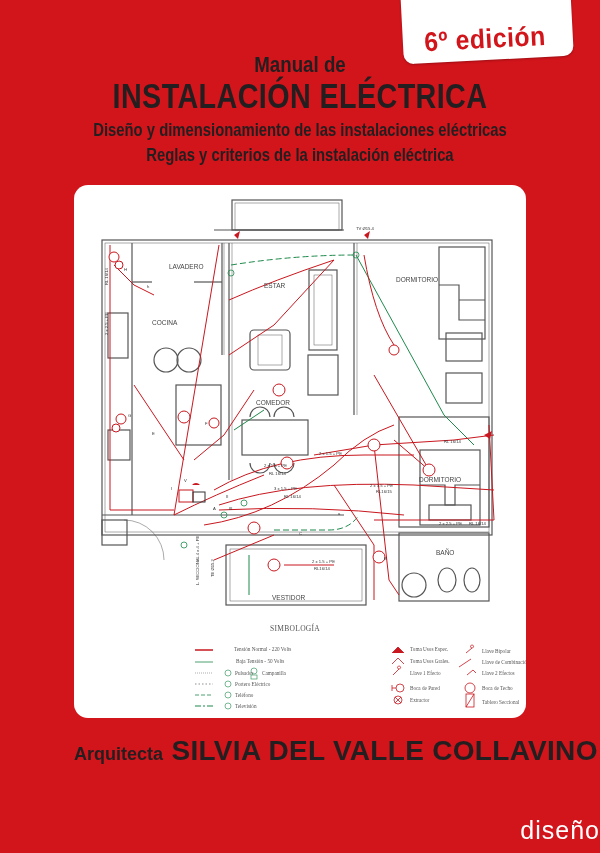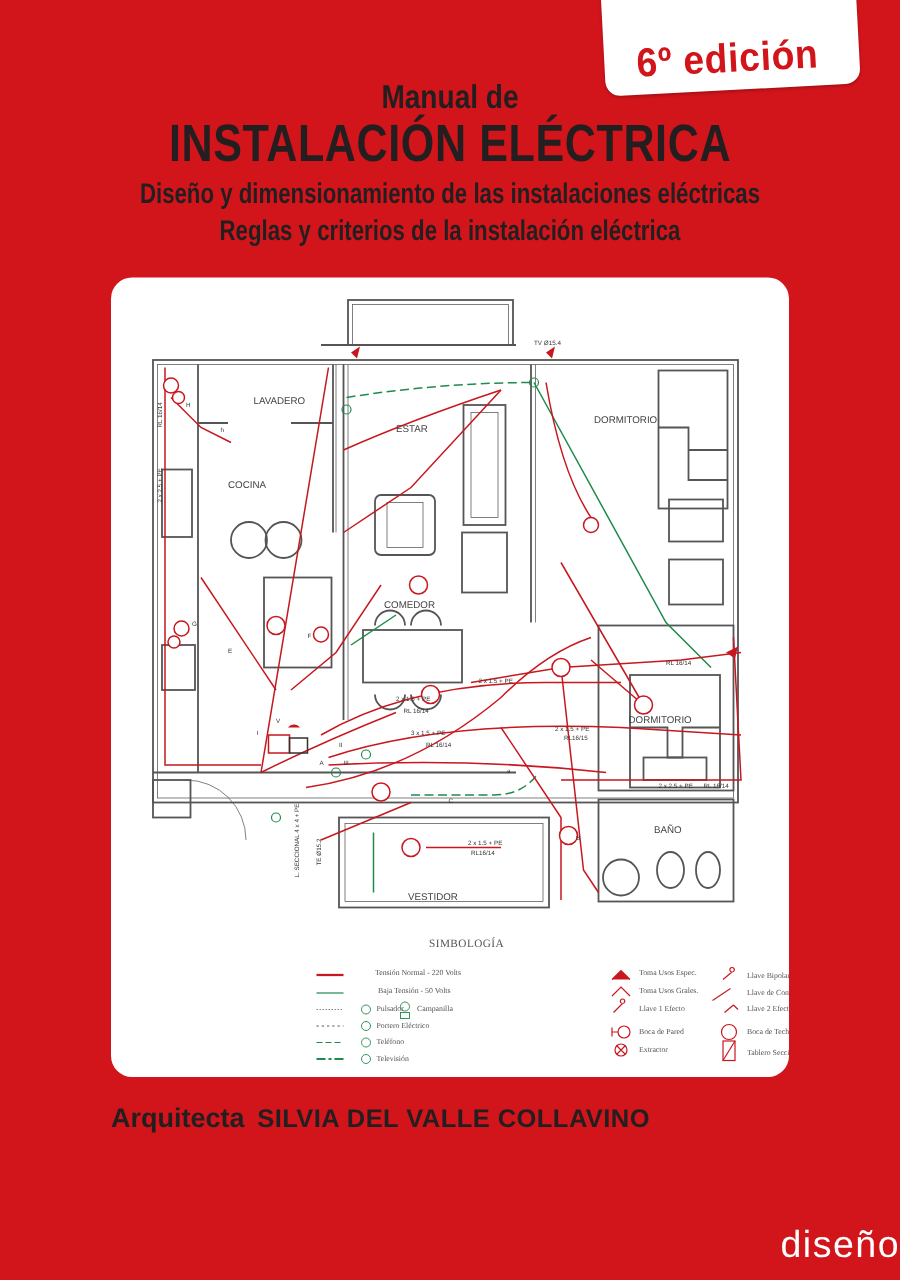--- a/index.html
+++ b/index.html
@@ -6,26 +6,26 @@
   body{width:600px;height:853px;background:#d2141b;position:relative;overflow:hidden;font-family:"Liberation Sans",sans-serif;}
   .badge{position:absolute;left:402px;top:-14px;width:170px;height:74px;background:#fff;border-radius:10px;transform:rotate(-3deg);box-shadow:0 1px 2px rgba(0,0,0,.25);}
   .badge-text{position:absolute;left:410px;top:24px;width:150px;text-align:center;font-weight:bold;font-size:27px;color:#d2141b;transform:rotate(-3deg) scaleX(.92);letter-spacing:.5px;}
   .title-small{position:absolute;left:0;width:600px;top:52px;text-align:center;font-weight:bold;font-size:22px;color:#231f20;transform:scaleX(.85);}
   .title-big{position:absolute;left:0;width:600px;top:76px;text-align:center;font-weight:bold;font-size:35px;color:#231f20;letter-spacing:.5px;transform:scaleX(.82);}
   .sub1,.sub2{position:absolute;left:0;width:600px;text-align:center;font-weight:bold;font-size:19px;color:#231f20;transform:scaleX(.78);}
   .sub1{top:119px;}
   .sub2{top:144px;}
   .card{position:absolute;left:74px;top:185px;width:452px;height:533px;background:#fff;border-radius:14px;overflow:hidden;}
   .card svg{position:absolute;left:0;top:0;}
-  .legend{position:absolute;left:16px;top:0;width:452px;height:383px;font-family:Liberation Serif, serif;}
+  .legend{position:absolute;left:0;top:0;width:452px;height:383px;font-family:Liberation Serif, serif;}
   .lg-title{position:absolute;left:196px;top:439px;font-size:7.5px;color:#555;letter-spacing:.3px;}
   .lg-item{position:absolute;font-size:5.2px;color:#555;white-space:nowrap;}
   .author{position:absolute;left:74px;top:735px;width:460px;white-space:nowrap;color:#231f20;font-weight:bold;}
   .author .role{font-size:18px;}
-  .author .name{font-size:17px;margin-left:4px;letter-spacing:.3px;}
+  .author .name{font-size:28px;margin-left:4px;letter-spacing:.3px;}
   .logo{position:absolute;left:0;width:600px;top:816px;text-align:right;color:#fff;font-size:25px;letter-spacing:1px;font-weight:normal;}
   .room{font-family:"Liberation Sans",sans-serif;font-size:6.5px;fill:#444;}
   .lbl{font-family:"Liberation Sans",sans-serif;font-size:4.2px;fill:#333;}
 </style>
 </head>
 <body>
 
 <div class="badge"></div>
 <div class="badge-text">6º edición</div>
 

